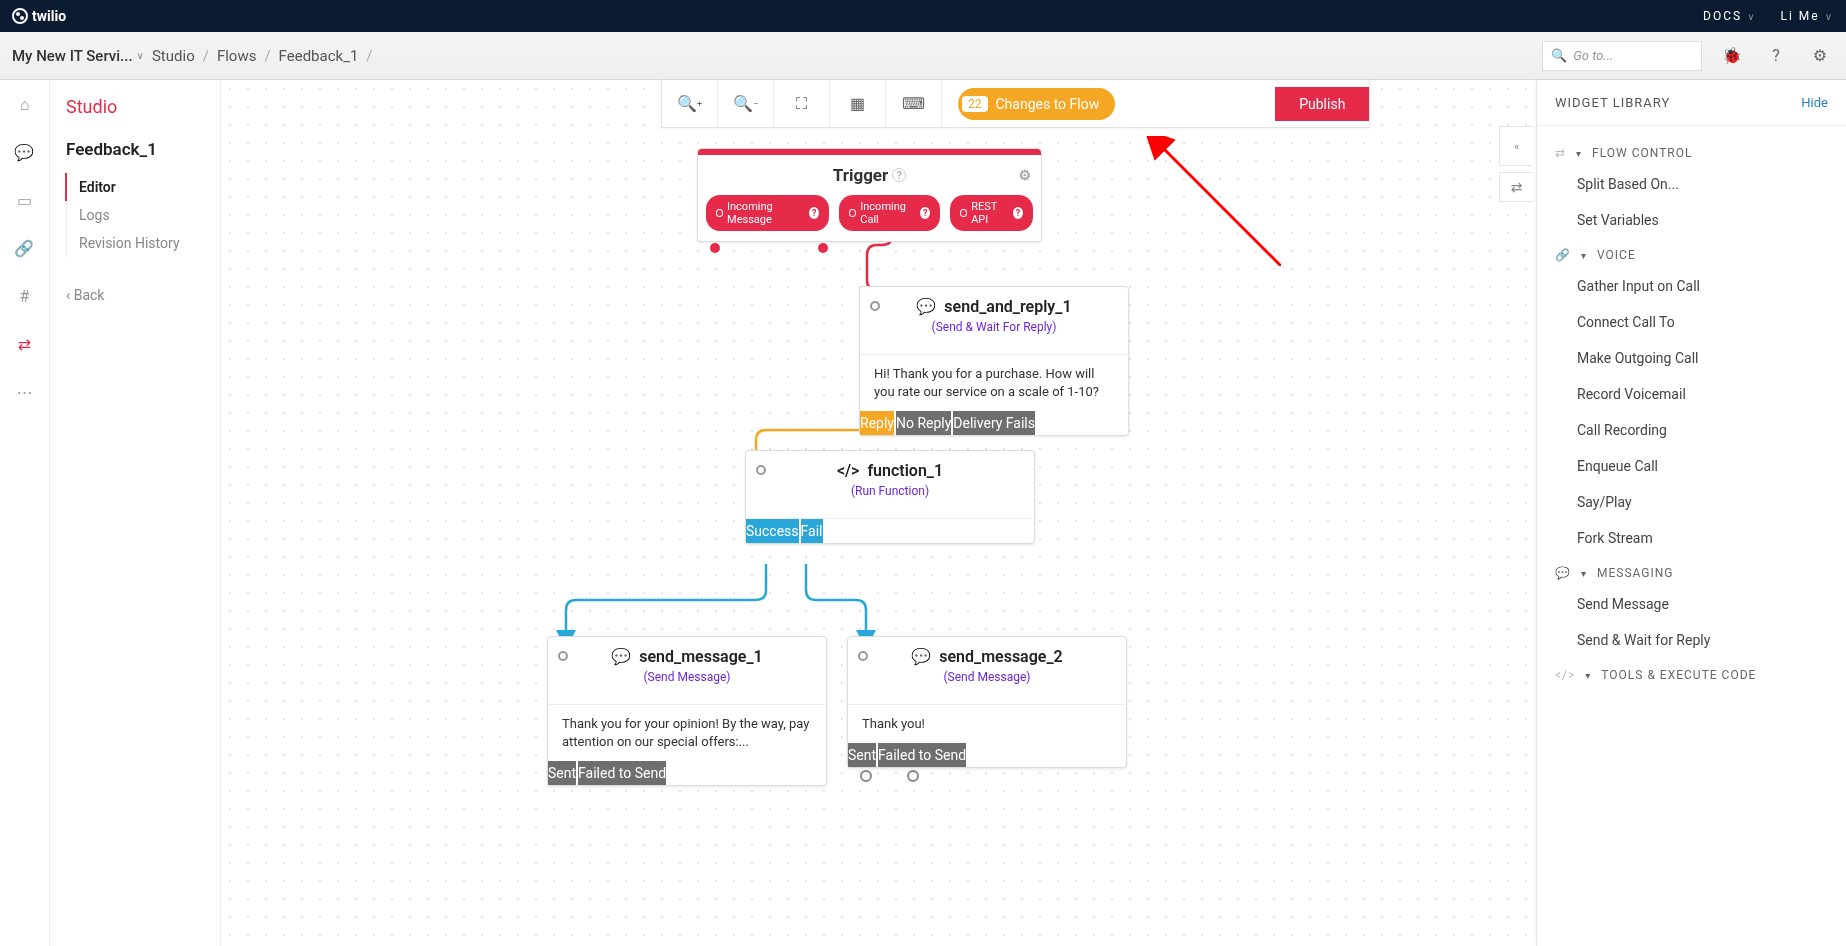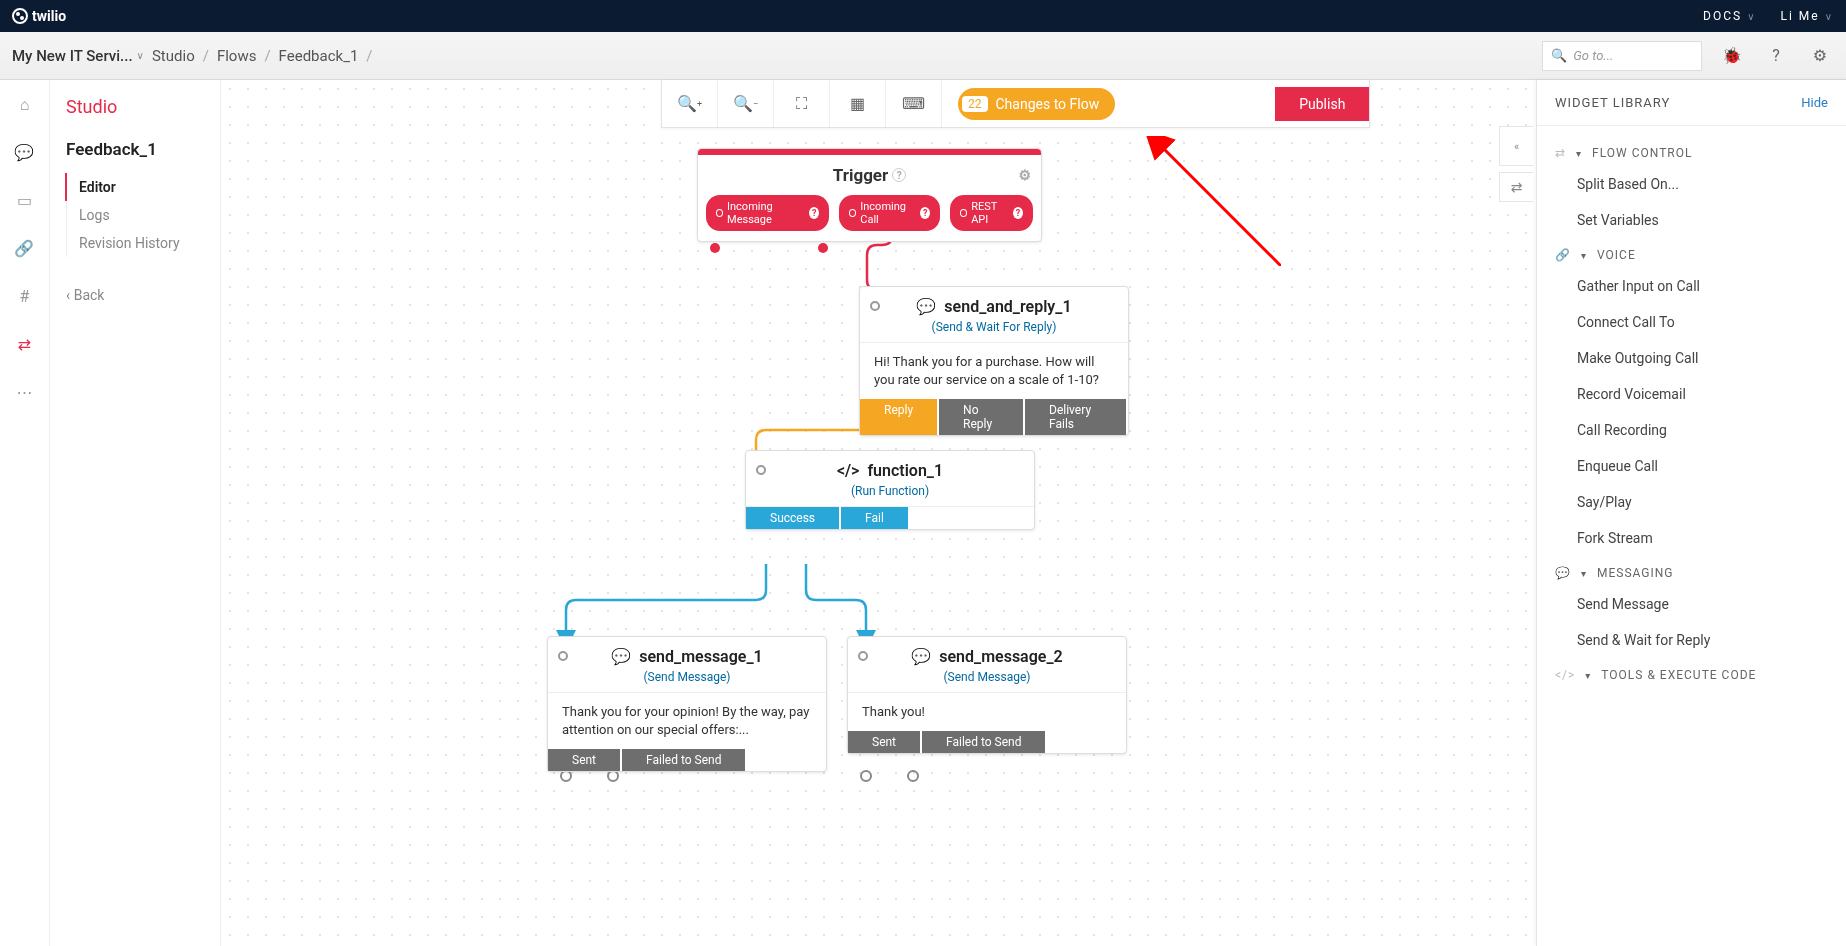--- a/index.html
+++ b/index.html
@@ -43,24 +43,24 @@
 .trigger-bar{height:6px;background:#e62b4a;border-radius:4px 4px 0 0}
 .trigger-head{display:flex;align-items:center;justify-content:center;height:40px;font-size:17px;color:#333;font-weight:700;position:relative}
 .trigger-head .gear{position:absolute;right:10px;color:#aaa;font-size:14px}
 .trigger-ports{display:flex;gap:10px;padding:0 8px 10px;justify-content:center}
 .tport{background:#e62b4a;color:#fff;border-radius:14px;height:36px;padding:0 10px;font-size:11px;display:flex;align-items:center;gap:4px}
 .tport .dot{width:8px;height:8px;border:1px solid #fff;border-radius:50%}
 .tport .q{width:12px;height:12px;background:#fff;color:#e62b4a;border-radius:50%;font-size:9px;display:flex;align-items:center;justify-content:center;font-weight:700}
 .node{border-radius:4px}
 .node-head{display:flex;align-items:center;gap:8px;padding:10px 12px 4px;font-weight:600;font-size:16px;color:#222;justify-content:center}
 .node-head .bullet{width:10px;height:10px;border:2px solid #999;border-radius:50%;position:absolute;left:10px;top:14px}
-.node-sub{text-align:center;font-size:12px;color:#0369a1;padding-bottom:8px;border-bottom:1px solid #eee}
+.node-sub{text-align:center;font-size:12px;color:#6d28d9;padding-bottom:20px;border-bottom:1px solid #eee}
 .node-body{padding:10px 14px;font-size:13px;color:#333;line-height:1.4}
 .node .outs{display:flex}
-.node .out{font-size:12px;background:#6e6e6e;color:#fff;padding:4px 24px;position:relative;margin-right:2px}
+.node .out{font-size:14px;background:#6e6e6e;color:#fff;padding:4px 0;position:relative;margin-right:2px}
 .node .out.reply{background:#f5a623}
 .node .out.succ{background:#2aa7d9}
 .node .out.fail2{background:#2aa7d9}
 
 .rpanel{position:absolute;right:0;top:80px;bottom:0;width:310px;background:#fff;border-left:1px solid #e5e5e5;box-shadow:-1px 0 4px rgba(0,0,0,.05);z-index:6;display:flex;flex-direction:column}
 .rhdr{height:46px;display:flex;align-items:center;justify-content:space-between;padding:0 18px;border-bottom:1px solid #eee;font-size:13px;letter-spacing:1px;color:#555}
 .rhdr a{color:#2a7ec9;text-decoration:none;font-size:13px;letter-spacing:0}
 .rtabs{position:absolute;left:-38px;top:46px;display:flex;flex-direction:column;gap:6px}
 .rtab{width:34px;height:30px;background:#fff;border:1px solid #e5e5e5;border-right:none;display:flex;align-items:center;justify-content:center;color:#888;font-size:14px;cursor:pointer}
 .rtab.dbl{height:40px;flex-direction:row;gap:2px;font-size:11px}

